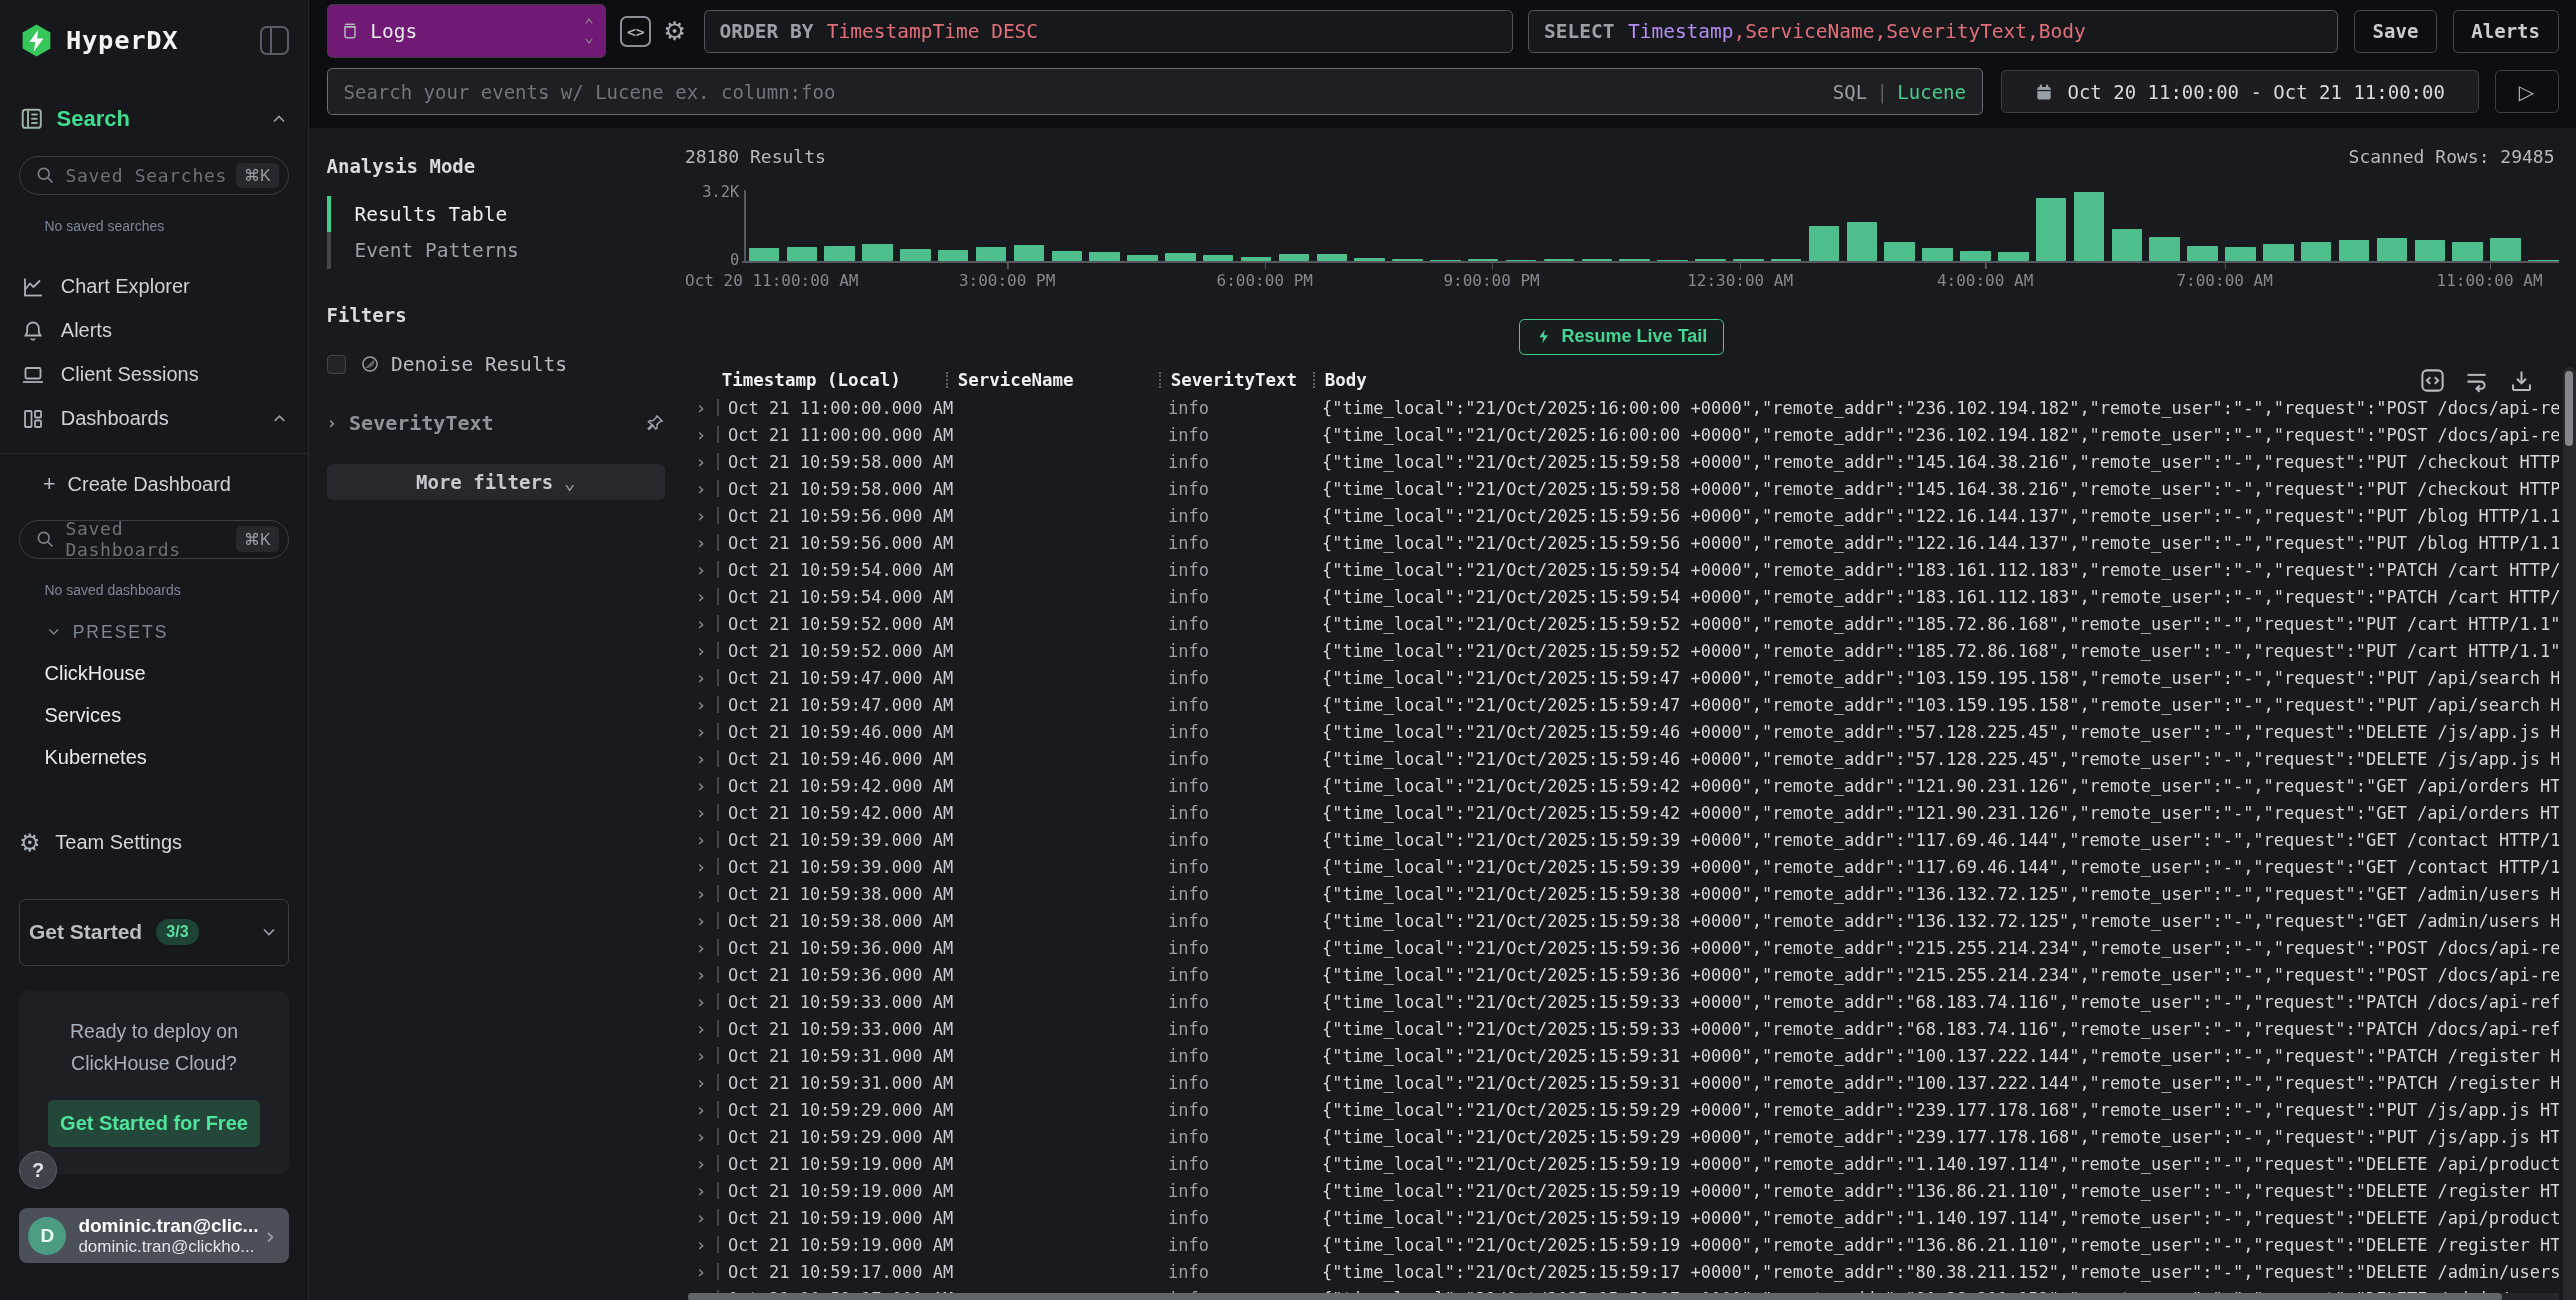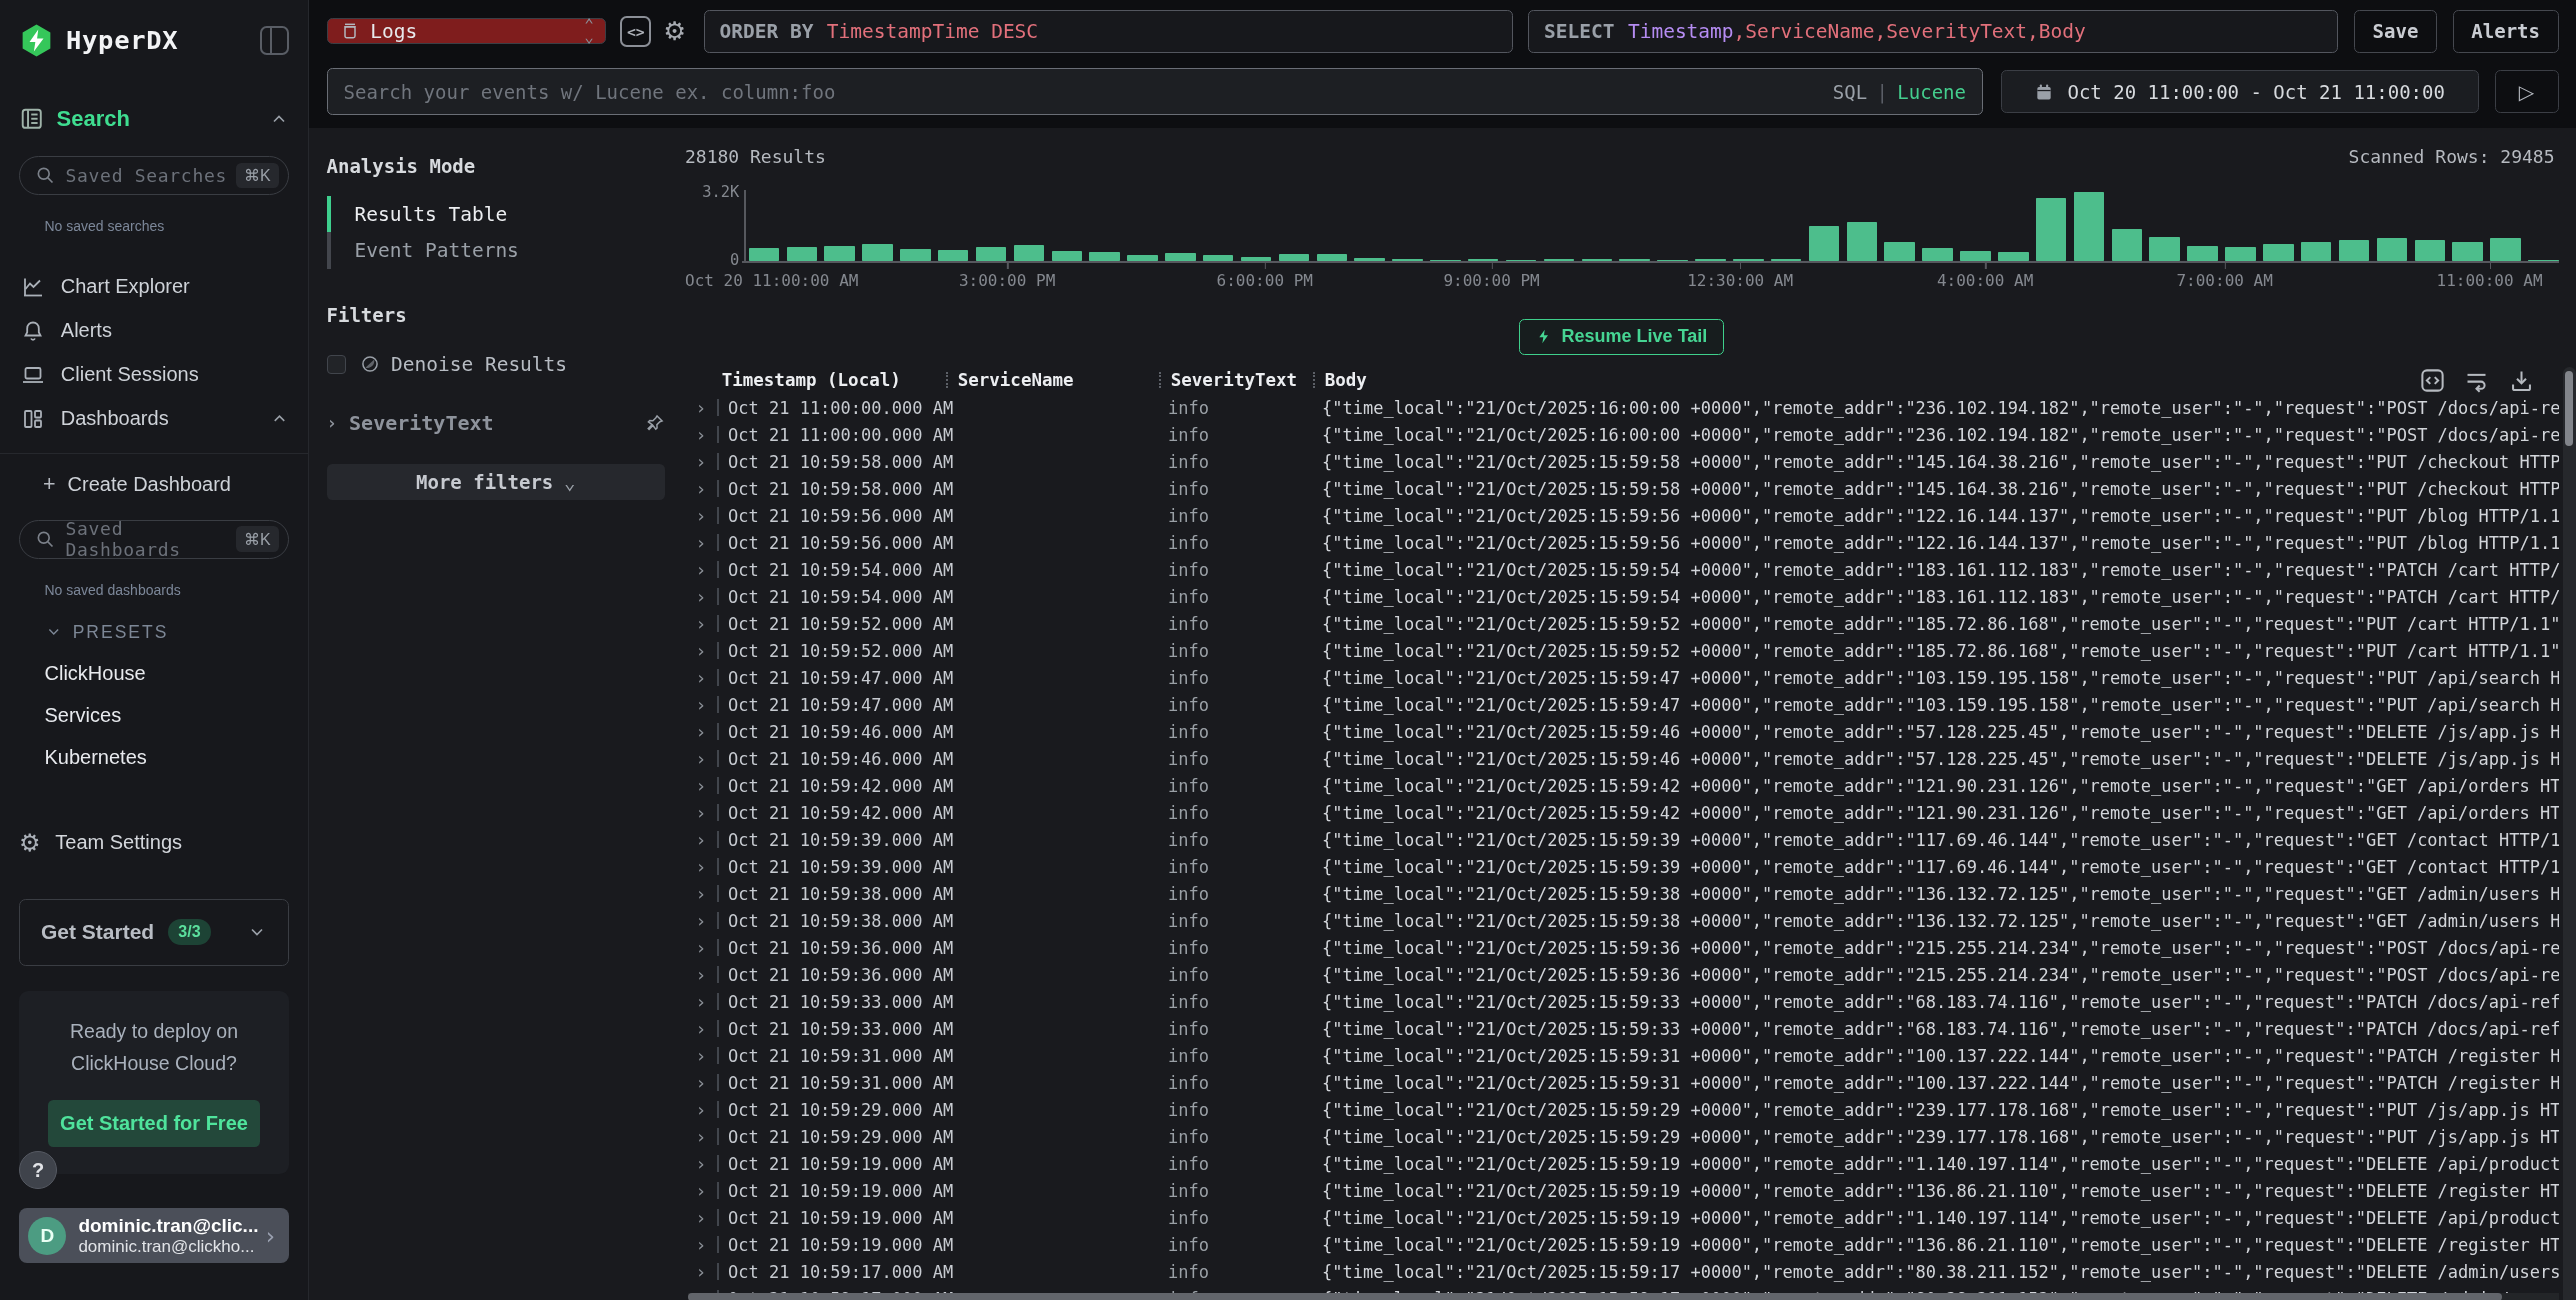--- a/index.html
+++ b/index.html
@@ -24,41 +24,41 @@
   .nav-item { display:flex; align-items:center; height:44px; color:#ced2d8; font-family:"Liberation Sans",sans-serif; font-size:20px; }
   .nav-item .ico { width:27px; display:flex; justify-content:center; color:#aab0b8; }
   .nav-item .t { margin-left:14.8px; flex:1; }
   .divider { height:1.3px; background:#26282d; margin:12px -19px 0; }
   .create-dash { display:flex; align-items:center; color:#ced2d8; font-family:"Liberation Sans",sans-serif; font-size:20px; margin:17.5px 0 0 24px; }
   .create-dash .plus { font-size:21.5px; color:#b6bac1; margin-right:12px; }
   .presets-hdr { display:flex; align-items:center; color:#7d8796; font-family:"Liberation Sans",sans-serif; font-size:17.5px; letter-spacing:2px; margin:24px 0 0 25.5px; }
   .preset-item { color:#e8eaee; font-family:"Liberation Sans",sans-serif; font-size:20px; margin:19px 0 0 25.5px; }
   .team-row { display:flex; align-items:center; color:#d4d7dc; font-family:"Liberation Sans",sans-serif; font-size:20px; margin-top:60px; }
   .team-row .g { font-size:24px; color:#aab0b8; margin-right:14.8px; font-family:"DejaVu Sans",sans-serif; }
-  .getstarted { margin-top:42px; border:1.3px solid #3a3d43; border-radius:6.7px; height:67px; display:flex; align-items:center; padding:0 21px; }
+  .getstarted { margin-top:42px; border:1.3px solid #3a3d43; border-radius:6.7px; height:67px; display:flex; align-items:center; padding:0 9px; }
   .getstarted .t { color:#b9bdc4; font-family:"Liberation Sans",sans-serif; font-weight:bold; font-size:21px; }
   .badge { background:#1d4335; color:#5bdf9d; font-family:"Liberation Sans",sans-serif; font-weight:bold; font-size:16px; border-radius:671px; padding:4px 10.7px; margin-left:13.4px; flex:0 0 auto; }
   .getstarted .sp { flex:1; }
   .promo { margin-top:25.5px; background:#1d1f24; border-radius:9.4px; padding:24px 20px 27px; text-align:center; }
   .promo .pt { color:#a9b1bc; font-family:"Liberation Sans",sans-serif; font-size:19.5px; line-height:1.65; }
   .promo-btn { margin:20px auto 0; background:#23483a; color:#4fe39c; font-family:"Liberation Sans",sans-serif; font-weight:bold; font-size:20px; border:none; border-radius:5.4px; padding:12px 6.7px; width:92%; display:block; }
   .bottom-block { position:absolute; left:19px; right:19px; bottom:38px; }
   .help-circle { width:38px; height:38px; border-radius:50%; background:#3f434b; border:1.3px solid #565a63; color:#e1e3e7; font-family:"Liberation Sans",sans-serif; font-weight:bold; font-size:20px; display:flex; align-items:center; justify-content:center; }
   .user-card { margin-top:19px; background:#4b4f59; border-radius:8px; height:55px; display:flex; align-items:center; padding:0 12px 0 9.4px; }
   .avatar { width:38px; height:38px; border-radius:50%; background:#4c9c82; color:#eafff4; font-family:"Liberation Sans",sans-serif; font-weight:bold; font-size:19px; display:flex; align-items:center; justify-content:center; }
   .user-texts { margin-left:12px; flex:1; overflow:hidden; }
   .user-name { color:#ffffff; font-family:"Liberation Sans",sans-serif; font-weight:bold; font-size:19px; white-space:nowrap; }
   .user-email { color:#e2e4e8; font-family:"Liberation Sans",sans-serif; font-size:17px; white-space:nowrap; }
   .user-chev { color:#9aa0b0; font-size:23px; }
 
   
   .right { flex:1; display:flex; flex-direction:column; height:100%; }
   .topbar { height:128px; background:#0d0e11; padding:9.4px 17.5px 0 17.5px; }
   .tb-row1 { display:flex; align-items:center; height:44px; }
-  .src-box { width:279px; height:26px; background:#7f1d1d; border:1.3px solid #3b3e45; border-radius:5.4px; display:flex; align-items:center; padding:0 10.7px 0 12px; }
+  .src-box { width:279px; height:54px; background:#701a75; border:1.3px solid #3b3e45; border-radius:5.4px; display:flex; align-items:center; padding:0 10.7px 0 12px; }
   .src-box .t { color:#e7e9ec; font-size:19.5px; margin-left:10.7px; flex:1; }
   .updown { color:#8b8f97; font-size:16px; line-height:0.8; text-align:center; }
   .mini-ico { margin-left:14.8px; color:#b3b7be; display:flex; align-items:center; }
   .codebox { width:31px; height:31px; border:2px solid #8b8f97; border-radius:6.7px; display:flex; align-items:center; justify-content:center; color:#aeb2b9; font-size:14.8px; font-weight:bold; }
   .gear-g { font-family:"DejaVu Sans",sans-serif; font-size:25.5px; color:#a7abb2; margin-left:12px; }
   .sql-box { flex:1; height:43px; background:#17181c; border:1.3px solid #53565e; border-radius:5.4px; display:flex; align-items:center; padding:0 14.8px; margin-left:14.8px; font-size:19.5px; white-space:nowrap; overflow:hidden; }
   .kw { color:#9aa0a8; font-weight:bold; margin-right:13.4px; }
   .fld-p { color:#b58cf2; }
   .fld-r { color:#e2707b; }
   .order-box { width:385px; margin-left:17.5px; }

